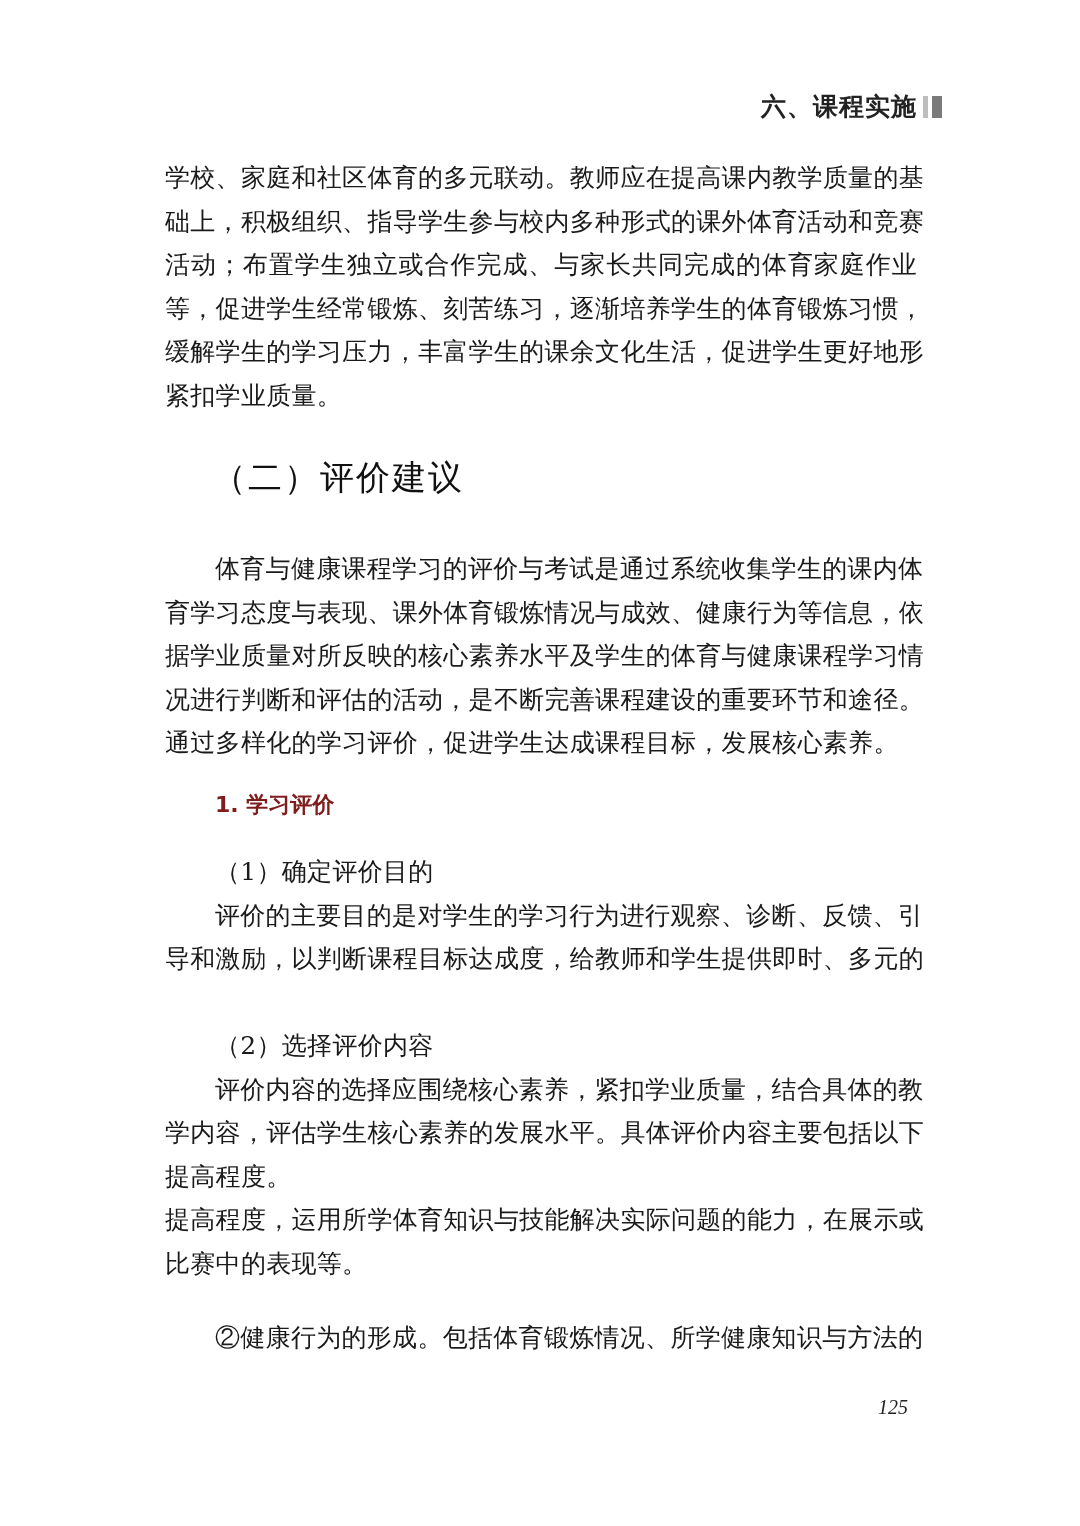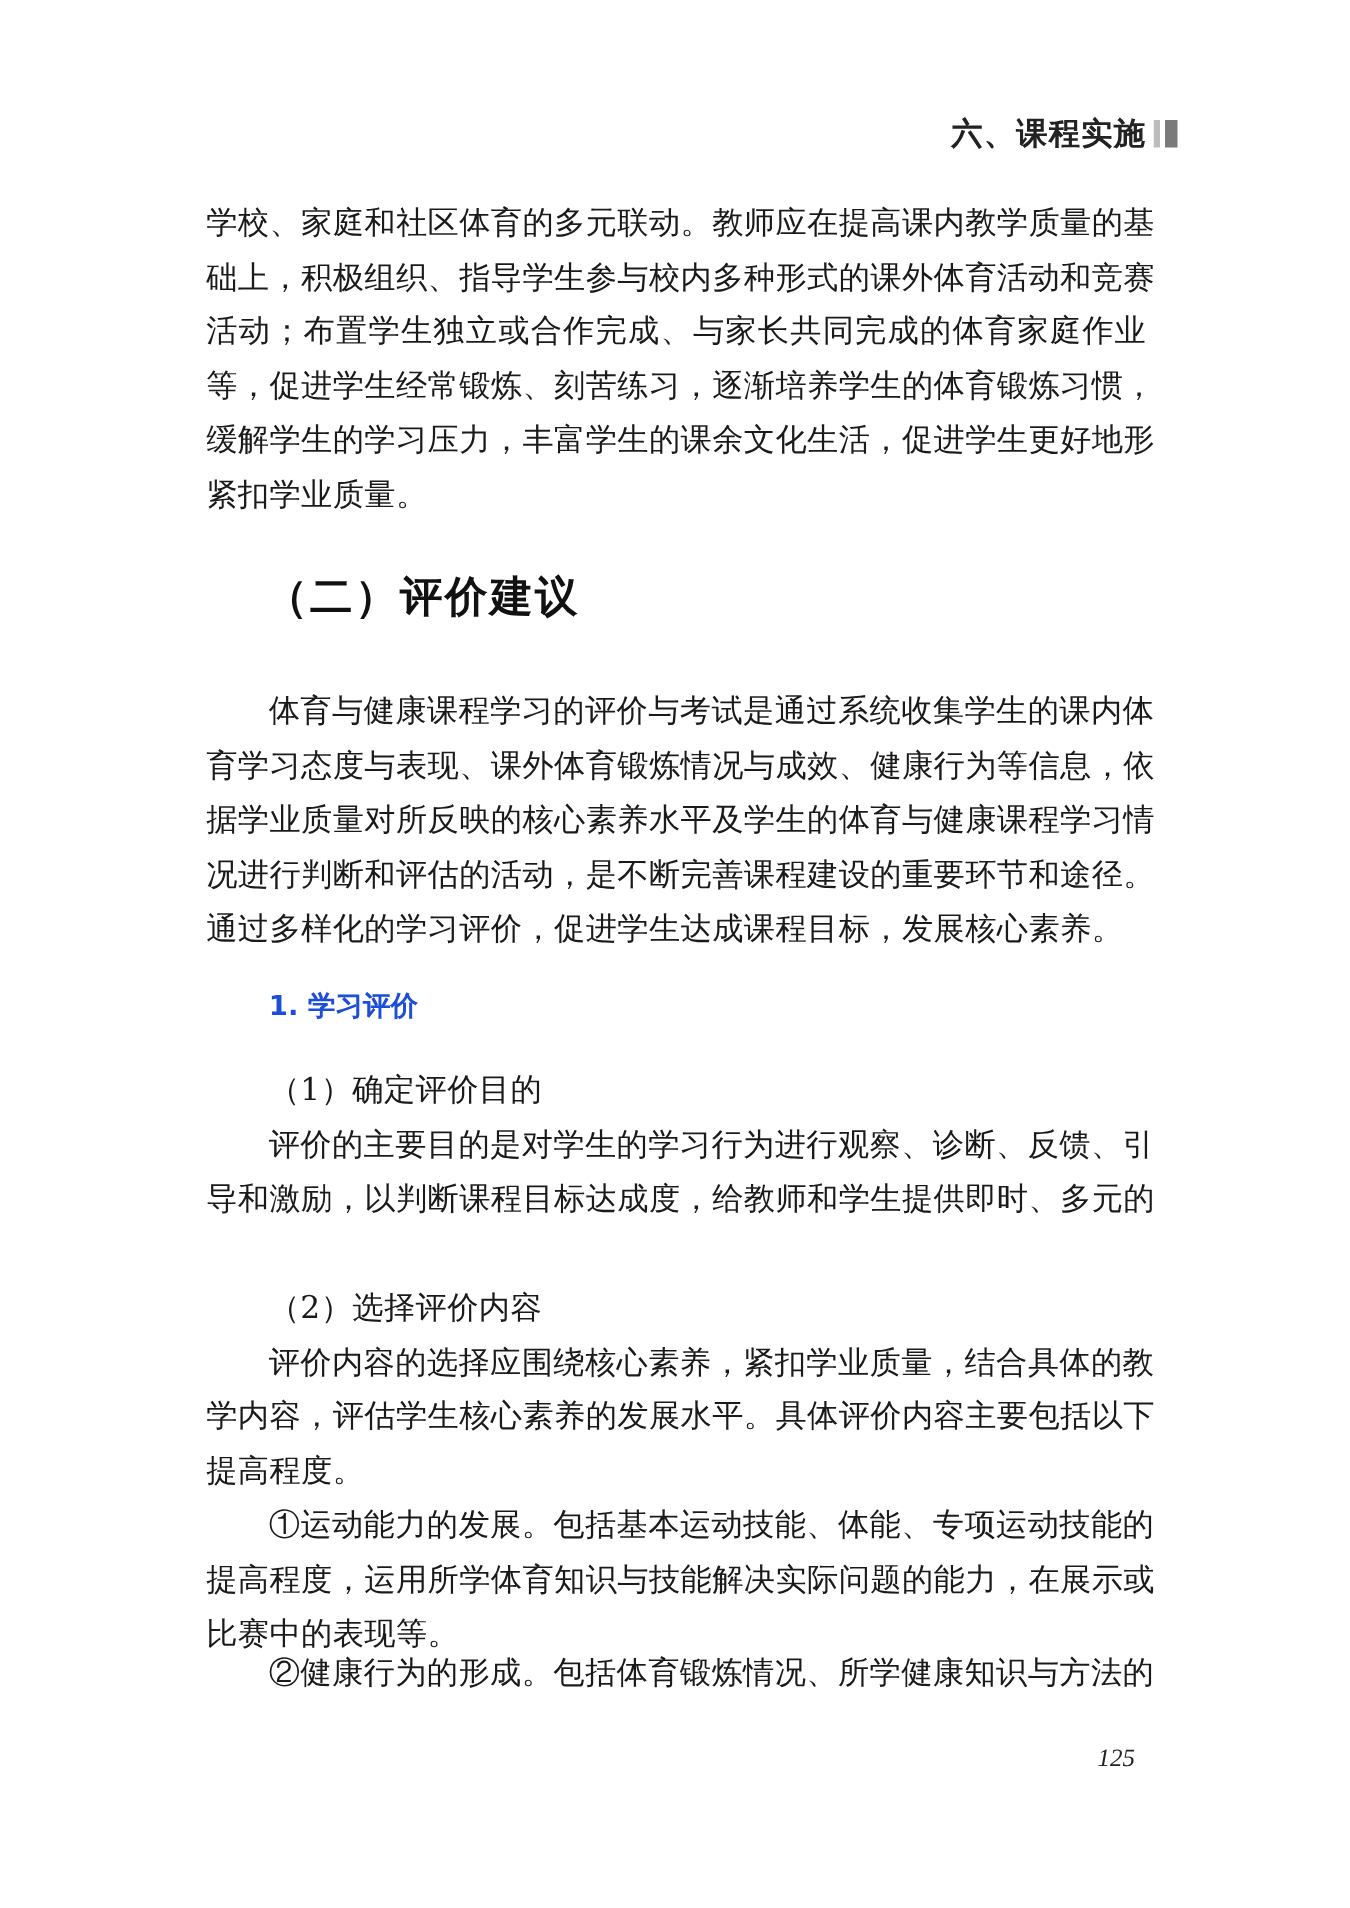--- a/index.html
+++ b/index.html
@@ -7,22 +7,22 @@
          font-family: "DejaVu Serif", "Liberation Serif", serif; color: #1a1a1a; }
   .running-head { position: absolute; top: 90px; right: 138px; display: flex; align-items: center; }
   .running-head .rh-text { font-family: "DejaVu Sans", sans-serif; font-weight: bold; font-size: 25px; color: #222; letter-spacing: 1px; }
   .rh-bars { display: flex; margin-left: 6px; }
   .rh-bar1 { width: 5px; height: 22px; background: #bdbdbd; margin-right: 4px; }
   .rh-bar2 { width: 10px; height: 22px; background: #7a7a7a; }
   .body-text { position: absolute; left: 165px; width: 752px; }
   .line { font-size: 25px; line-height: 43.5px; height: 43.5px; white-space: nowrap; text-align: justify; text-align-last: justify; letter-spacing: 0.3px; }
   .line.last { text-align-last: left; }
   .indent { padding-left: 50px; }
-  .h2 { position: absolute; left: 212px; top: 455px; font-family: "DejaVu Sans", sans-serif; font-weight: bold; font-size: 34px; letter-spacing: 2px; color: #111; }
-  .h3 { position: absolute; left: 215px; top: 790px; font-family: "DejaVu Sans", sans-serif; font-weight: bold; font-size: 22px; color: #1d4ed8; }
+  .h2 { position: absolute; left: 212px; top: 455px; font-family: "DejaVu Sans", sans-serif; font-weight: normal; font-size: 34px; letter-spacing: 2px; color: #111; }
+  .h3 { position: absolute; left: 215px; top: 790px; font-family: "DejaVu Sans", sans-serif; font-weight: bold; font-size: 22px; color: #7f1d1d; }
   .page-num { position: absolute; left: 878px; top: 1396px; font-family: "Liberation Serif", serif; font-size: 20px; color: #222; font-style: italic; }
 </style>
 </head>
 <body>
 
 <div class="running-head">
   <span class="rh-text">六、课程实施</span>
   <span class="rh-bars">
     <span class="rh-bar1"></span>
     <span class="rh-bar2"></span>
@@ -57,21 +57,20 @@
 </div>
 
 <div class="body-text" style="top:1024px;">
   <div class="line indent last">（2）选择评价内容</div>
   <div class="line indent">评价内容的选择应围绕核心素养，紧扣学业质量，结合具体的教</div>
   <div class="line">学内容，评估学生核心素养的发展水平。具体评价内容主要包括以下</div>
   <div class="line last">提高程度。</div>
 </div>
 
 <div class="body-text" style="top:1198px;">
-  <div class="line indent">①运动能力的发展。包括基本运动技能、体能、专项运动技能的</div>
   <div class="line">提高程度，运用所学体育知识与技能解决实际问题的能力，在展示或</div>
   <div class="line last">比赛中的表现等。</div>
 </div>
 
 <div class="body-text" style="top:1316px;">
   <div class="line indent">②健康行为的形成。包括体育锻炼情况、所学健康知识与方法的</div>
 </div>
 
 <div class="page-num">125</div>
 

